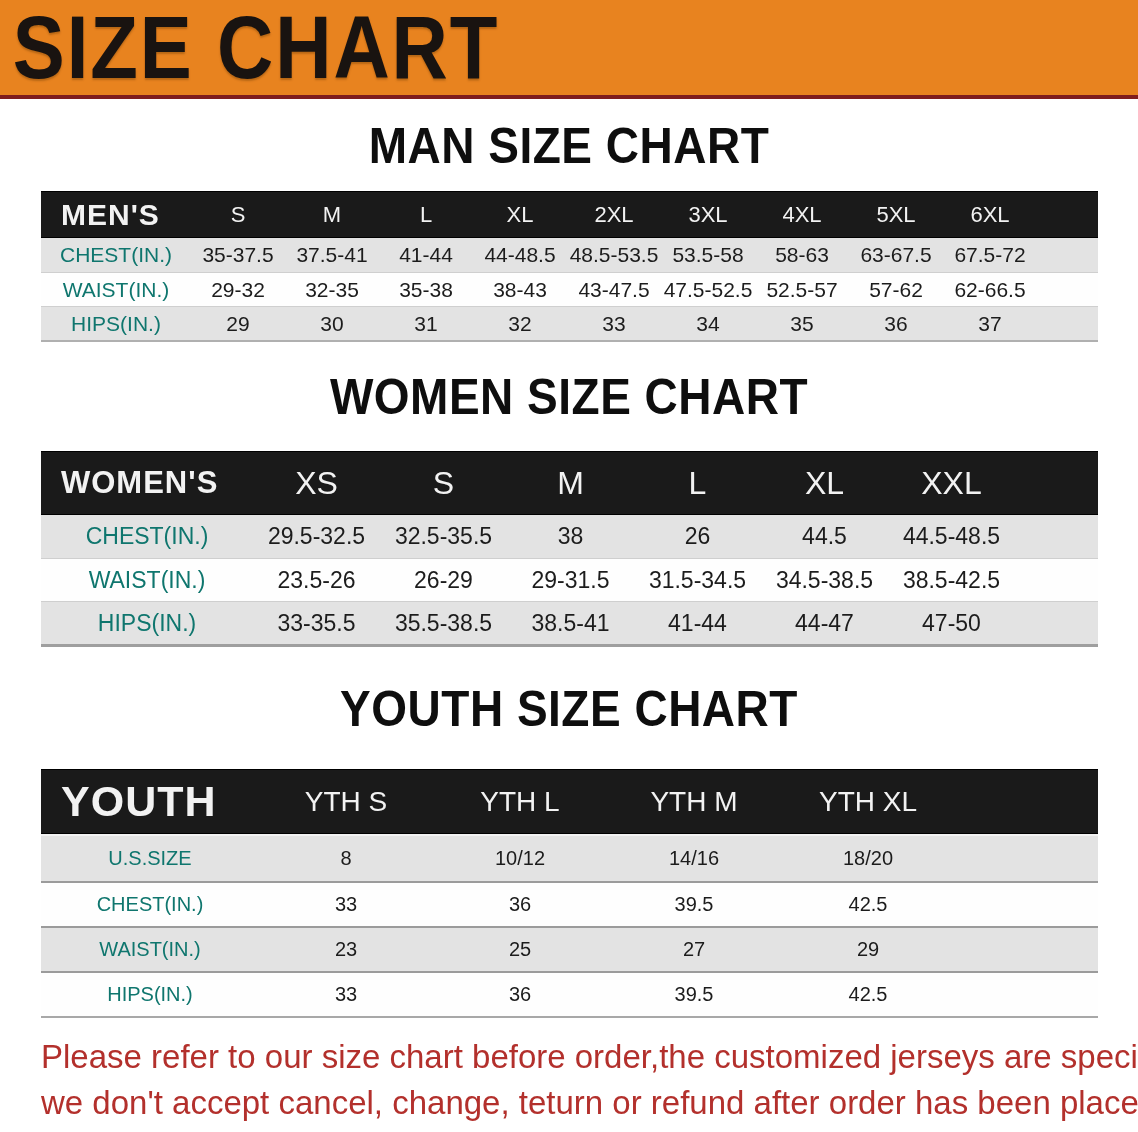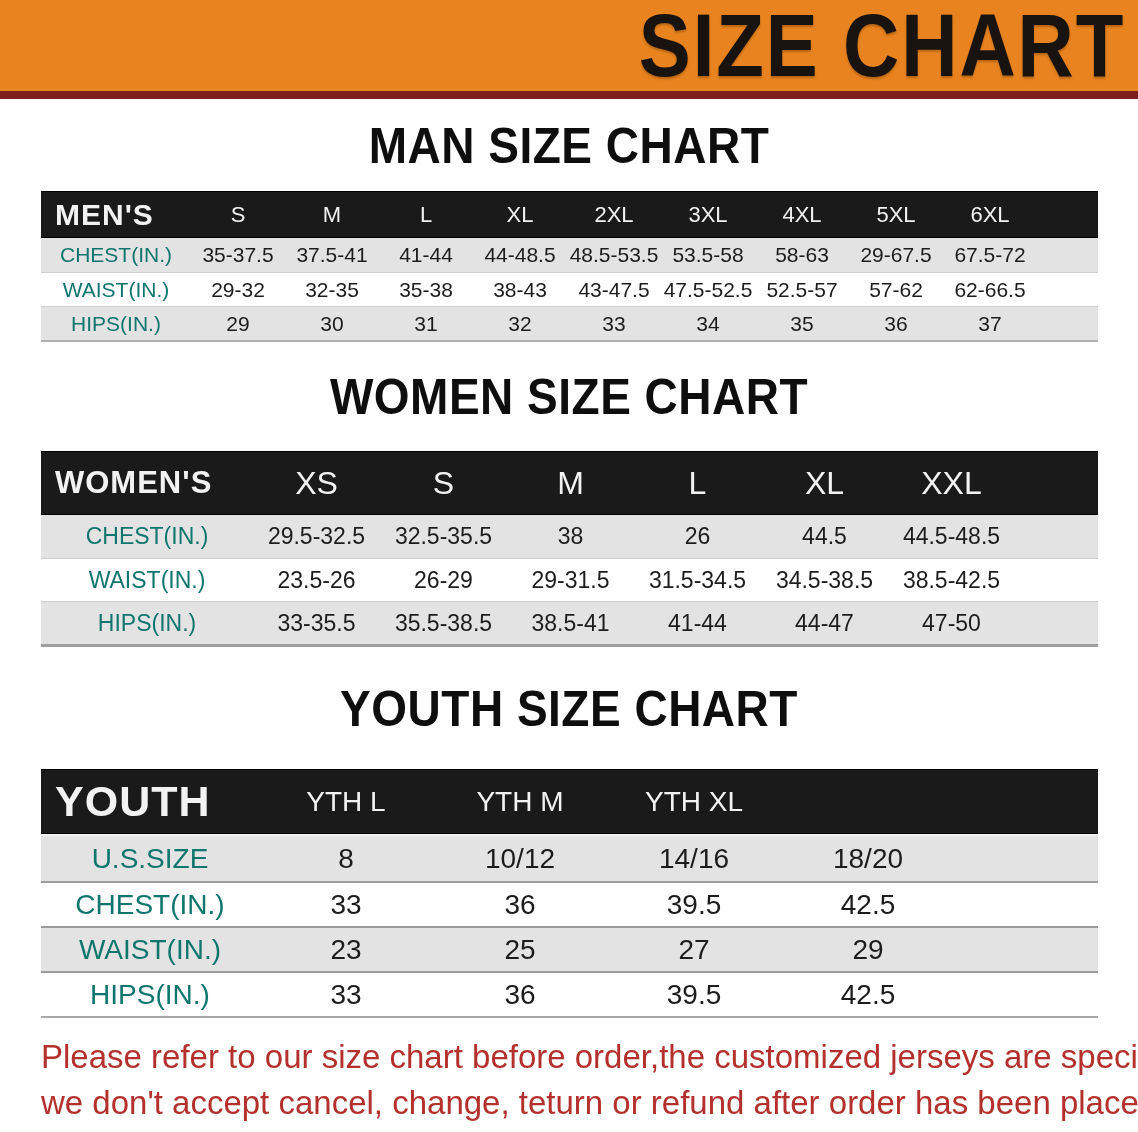--- a/index.html
+++ b/index.html
@@ -3,22 +3,22 @@
 <meta charset="utf-8">
 <style>
   * { margin:0; padding:0; box-sizing:border-box; }
   html,body { background:#fff; }
   .page {
     position:relative; width:1138px; height:1132px; background:#fff;
     font-family:"Liberation Sans", sans-serif; overflow:hidden;
   }
   
   .banner {
-    height:99px; background:#E8831F; border-bottom:8px solid #7f1d1d;
-    display:flex; align-items:center; justify-content:flex-end;
+    height:99px; background:#E8831F; border-bottom:4px solid #7f1d1d;
+    display:flex; align-items:center; justify-content:flex-start;
   }
   .banner-title {
     font-size:82px; font-weight:bold; color:#191310;
     letter-spacing:2px; transform:scale(0.95,1.08);
     text-shadow:0 2px 2px rgba(90,50,0,.35);
     white-space:nowrap;
   }
   
   .section-heading {
     text-align:center; font-weight:bold; color:#0e0e0e;
@@ -30,21 +30,21 @@
   .heading-youth { margin:37px 0 37px 0; }
 
   
   .table { width:1057px; margin-left:41px; }
   .thead, .tr { display:grid; align-items:center; }
   .thead {
     background:#1A1A1A; color:#fff;
     box-shadow:0 1px 0 #000 inset, 0 -1px 0 #000 inset;
   }
   .th, .td { display:flex; align-items:center; justify-content:center; white-space:nowrap; }
-  .th.label { justify-content:flex-start; padding-left:14px; font-weight:bold; letter-spacing:1px; color:#fff; }
+  .th.label { justify-content:flex-start; padding-left:20px; font-weight:bold; letter-spacing:1px; color:#fff; }
   .td { color:#1c1c1c; }
   .td.label { color:#0f766e; }
   .tr.stripe { background:#E3E3E3; }
   .tr.plain  { background:#FEFEFE; }
 
   
   .mens .thead, .mens .tr { grid-template-columns:150px repeat(9,94px) 1fr; }
   .mens .thead { height:47px; }
   .mens .tr { height:34px; }
   .mens .th { font-size:22px; color:#F2F2F2; }
@@ -62,21 +62,21 @@
   .women .td { font-size:23px; }
   .women { border-bottom:3px solid #9f9f9f; }
   .women .tr + .tr { border-top:1px solid #cfcfcf; }
 
   
   .youth .thead, .youth .tr { grid-template-columns:218px repeat(4,174px) 1fr; }
   .youth .thead { height:67px; border-bottom:2px solid #f2f2f2; }
   .youth .tr { height:45px; }
   .youth .th { font-size:28px; color:#F2F2F2; }
   .youth .th.label { font-size:43px; }
-  .youth .td { font-size:28px; }
+  .youth .td { font-size:20px; }
   .youth { border-bottom:2px solid #a8a8a8; }
   .youth .tr + .tr { border-top:2px solid #9b9b9b; }
 
   
   .disclaimer {
     margin:16px 20px 0 41px; color:#B3302C;
     font-size:33px; line-height:46px; font-weight:normal;
   }
   .dline { display:block; white-space:nowrap; }
 </style>
@@ -106,21 +106,21 @@
     </div>
     <div class="tr stripe">
       <div class="td label">CHEST(IN.)</div>
       <div class="td">35-37.5</div>
       <div class="td">37.5-41</div>
       <div class="td">41-44</div>
       <div class="td">44-48.5</div>
       <div class="td">48.5-53.5</div>
       <div class="td">53.5-58</div>
       <div class="td">58-63</div>
-      <div class="td">29-67.5</div>
+      <div class="td">63-67.5</div>
       <div class="td">67.5-72</div>
     </div>
     <div class="tr plain">
       <div class="td label">WAIST(IN.)</div>
       <div class="td">29-32</div>
       <div class="td">32-35</div>
       <div class="td">35-38</div>
       <div class="td">38-43</div>
       <div class="td">43-47.5</div>
       <div class="td">47.5-52.5</div>
@@ -181,20 +181,21 @@
       <div class="td">44-47</div>
       <div class="td">47-50</div>
     </div>
   </div>
 
   <h2 class="section-heading heading-youth">YOUTH SIZE CHART</h2>
 
   <div class="table youth">
     <div class="thead">
       <div class="th label">YOUTH</div>
+      <div class="th">YTH S</div>
       <div class="th">YTH L</div>
       <div class="th">YTH M</div>
       <div class="th">YTH XL</div>
     </div>
     <div class="tr stripe">
       <div class="td label">U.S.SIZE</div>
       <div class="td">8</div>
       <div class="td">10/12</div>
       <div class="td">14/16</div>
       <div class="td">18/20</div>

